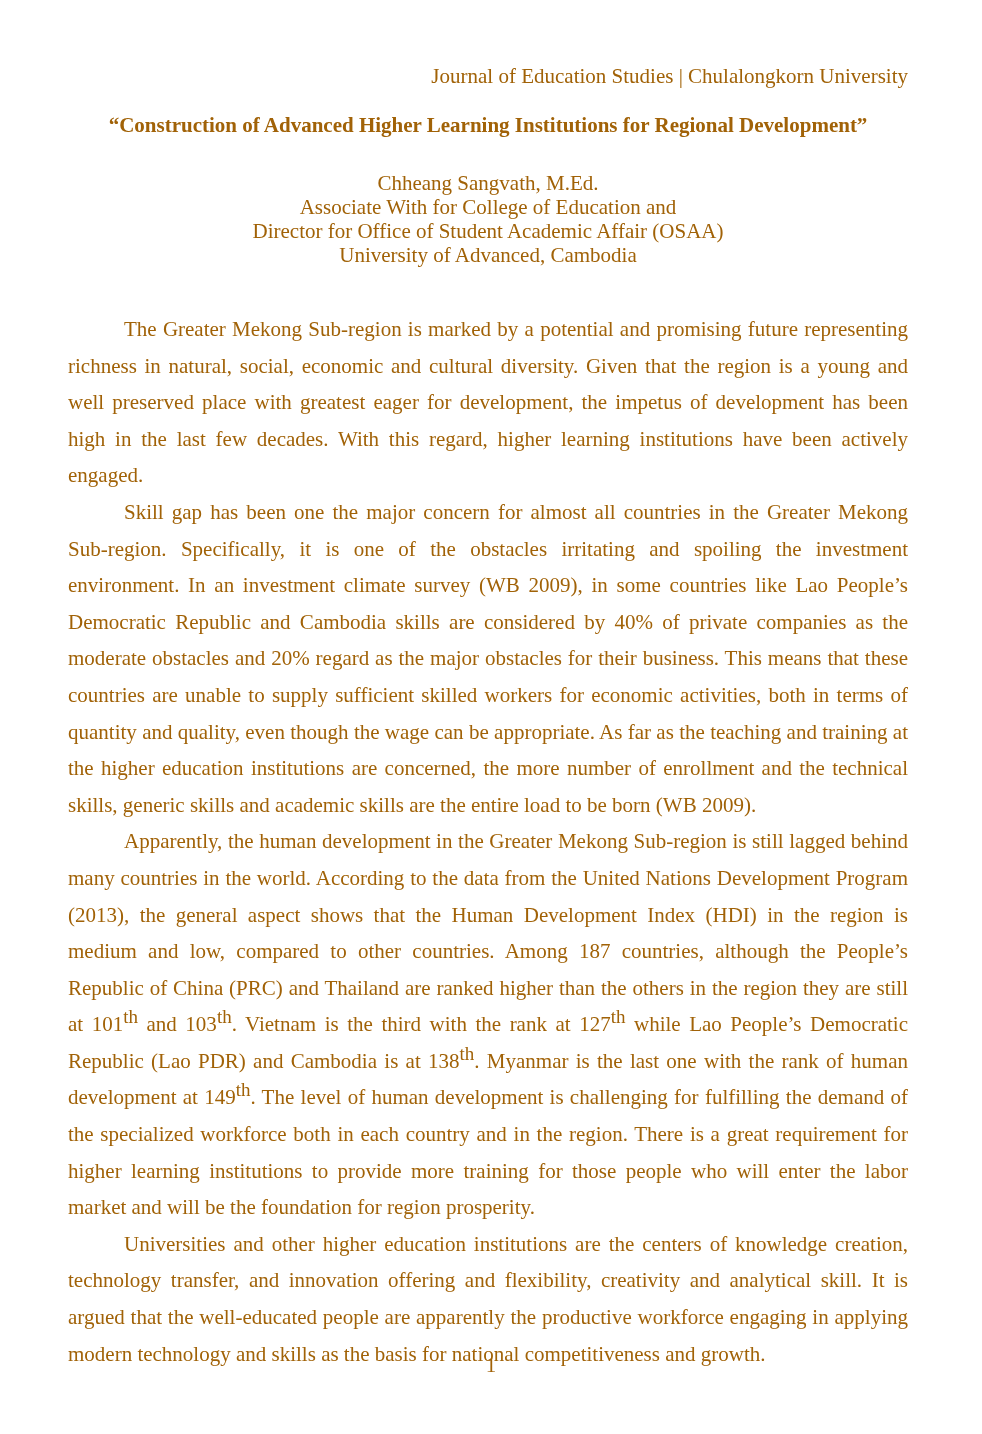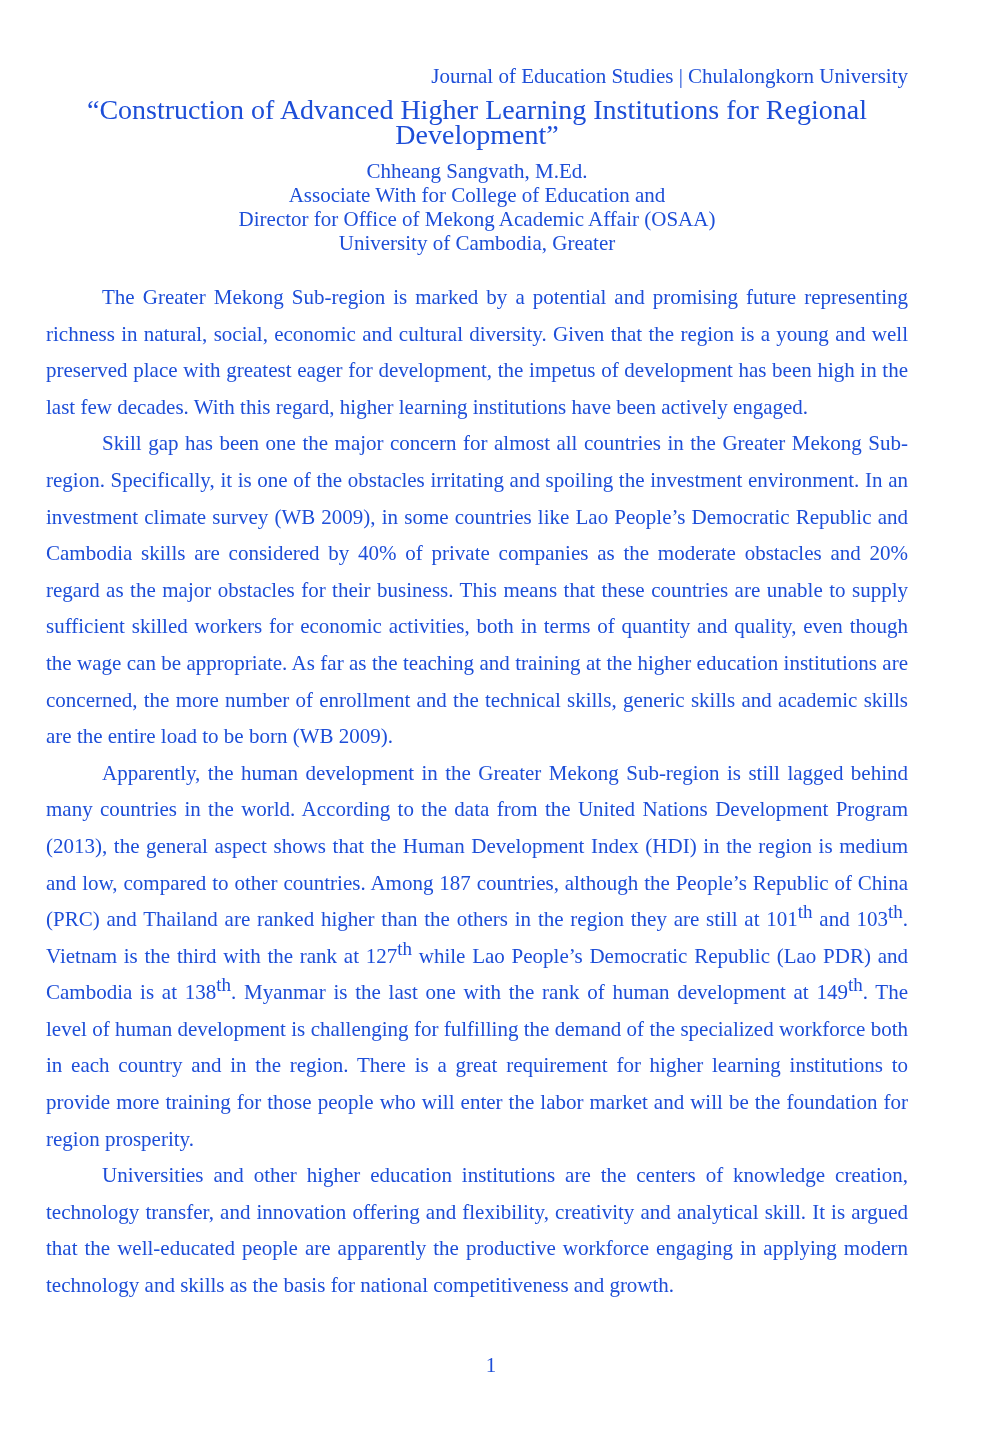--- a/index.html
+++ b/index.html
@@ -5,46 +5,46 @@
   html, body {
     margin: 0;
     padding: 0;
     background: #ffffff;
   }
   .page {
     position: relative;
     width: 982px;
     height: 1434px;
     background: #ffffff;
-    color: #1d4ed8;
+    color: #a16207;
     font-family: "Liberation Serif", "DejaVu Serif", serif;
     box-sizing: border-box;
-    padding: 64px 74px 0 46px;
+    padding: 64px 74px 0 68px;
     overflow: hidden;
   }
   .running-header {
     text-align: right;
     font-size: 21px;
     line-height: 25px;
   }
   .article-title {
     text-align: center;
-    font-size: 28px;
+    font-size: 21px;
     line-height: 25px;
-    margin-top: 8px;
-    font-weight: normal;
+    margin-top: 24px;
+    font-weight: bold;
   }
   .author-block {
     text-align: center;
     font-size: 21px;
     line-height: 24px;
-    margin-top: 12px;
+    margin-top: 33px;
   }
   .body-text {
-    margin-top: 24px;
+    margin-top: 44px;
     font-size: 21px;
     line-height: 36.6px;
     text-align: justify;
   }
   .body-text p {
     margin: 0;
     padding: 0;
     text-indent: 56px;
   }
   .body-text sup {
@@ -66,22 +66,22 @@
 
 <div class="page">
 
   <div class="running-header">Journal of Education Studies | Chulalongkorn University</div>
 
   <div class="article-title">“Construction of Advanced Higher Learning Institutions for Regional Development”</div>
 
   <div class="author-block">
     <div>Chheang Sangvath, M.Ed.</div>
     <div>Associate With for College of Education and</div>
-    <div>Director for Office of Mekong Academic Affair (OSAA)</div>
-    <div>University of Cambodia, Greater</div>
+    <div>Director for Office of Student Academic Affair (OSAA)</div>
+    <div>University of Advanced, Cambodia</div>
   </div>
 
   <div class="body-text">
       <p>The Greater Mekong Sub-region is marked by a potential and promising future representing richness in natural, social, economic and cultural diversity. Given that the region is a young and well preserved place with greatest eager for development, the impetus of development has been high in the last few decades. With this regard, higher learning institutions have been actively engaged.</p>
       <p>Skill gap has been one the major concern for almost all countries in the Greater Mekong Sub-region. Specifically, it is one of the obstacles irritating and spoiling the investment environment. In an investment climate survey (WB 2009), in some countries like Lao People’s Democratic Republic and Cambodia skills are considered by 40% of private companies as the moderate obstacles and 20% regard as the major obstacles for their business. This means that these countries are unable to supply sufficient skilled workers for economic activities, both in terms of quantity and quality, even though the wage can be appropriate. As far as the teaching and training at the higher education institutions are concerned, the more number of enrollment and the technical skills, generic skills and academic skills are the entire load to be born (WB 2009).</p>
       <p>Apparently, the human development in the Greater Mekong Sub-region is still lagged behind many countries in the world. According to the data from the United Nations Development Program (2013), the general aspect shows that the Human Development Index (HDI) in the region is medium and low, compared to other countries. Among 187 countries, although the People’s Republic of China (PRC) and Thailand are ranked higher than the others in the region they are still at 101<sup>th</sup> and 103<sup>th</sup>. Vietnam is the third with the rank at 127<sup>th</sup> while Lao People’s Democratic Republic (Lao PDR) and Cambodia is at 138<sup>th</sup>. Myanmar is the last one with the rank of human development at 149<sup>th</sup>. The level of human development is challenging for fulfilling the demand of the specialized workforce both in each country and in the region. There is a great requirement for higher learning institutions to provide more training for those people who will enter the labor market and will be the foundation for region prosperity.</p>
       <p>Universities and other higher education institutions are the centers of knowledge creation, technology transfer, and innovation offering and flexibility, creativity and analytical skill. It is argued that the well-educated people are apparently the productive workforce engaging in applying modern technology and skills as the basis for national competitiveness and growth.</p>
     </div>
 
   <div class="page-number">1</div>

